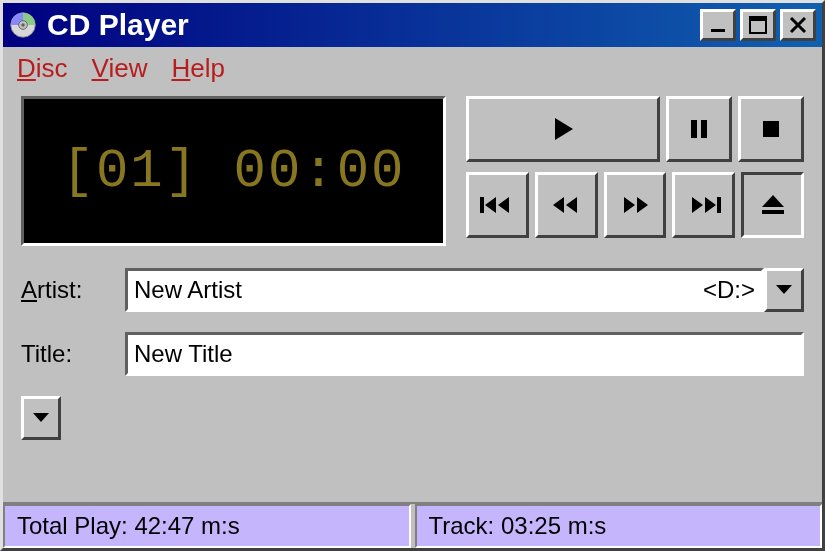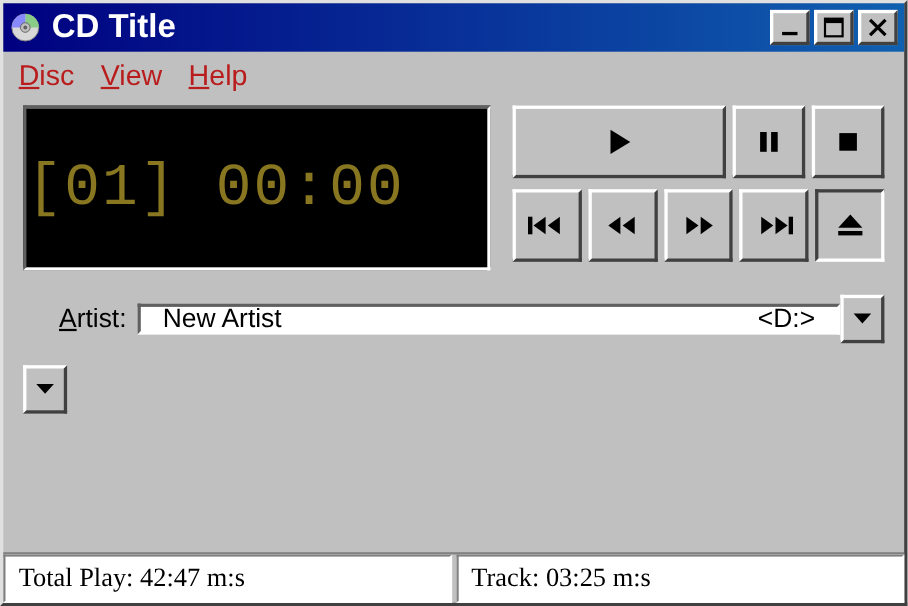--- a/index.html
+++ b/index.html
@@ -68,21 +68,21 @@
   height: 150px;
   margin-bottom: 22px;
 }
 .display {
   width: 464px;
   background: #000;
   border: 3px solid;
   border-color: #606060 #fff #fff #606060;
   display: flex;
   align-items: center;
-  justify-content: flex-start;
+  justify-content: center;
 }
 .display-text {
   color: #887720;
   font-family: "Courier New", monospace;
   font-size: 54px;
   letter-spacing: 2px;
 }
 .transport {
   flex: 1;
   display: flex;
@@ -111,34 +111,33 @@
 .tbtn.stop { flex: 0 0 66px; }
 .tbtn.nav { flex: 1; min-width: 0; }
 
 .field-row {
   display: flex;
   align-items: center;
   margin-bottom: 20px;
 }
 .field-label {
   width: 104px;
-  text-align: right;
   font-size: 24px;
   padding-right: 10px;
 }
 .field-label .ul { text-decoration: underline; }
 .field-box {
   flex: 1;
-  height: 28px;
+  height: 44px;
   background: #fff;
   border: 3px solid;
   border-color: #606060 #fff #fff #606060;
   display: flex;
   align-items: center;
-  padding: 0 20px;
+  padding: 0 6px;
   font-size: 24px;
 }
 .field-box .fval { flex: 1; }
 .field-box .idx { color: #000; }
 .field-dropdown {
   width: 40px;
   height: 44px;
   background: #c0c0c0;
   border: 3px solid;
   border-color: #fff #404040 #404040 #fff;
@@ -154,41 +153,40 @@
 }
 .status-pane {
   height: 44px;
   flex: 1;
   border: 2px solid;
   border-color: #808080 #fff #fff #808080;
   display: flex;
   align-items: center;
   padding: 0 12px;
   font-size: 24px;
-  background: #ffffff;
-  font-family: Liberation Serif, serif;
+  background: #c4b5fd;
 }
 .status-sep { width: 4px; }
 </style>
 </head>
 <body>
 
 <div class="window">
 
   <div class="titlebar">
     <span class="icon">
       <svg width="28" height="28" viewBox="0 0 32 32">
         <circle cx="16" cy="16" r="14" fill="#d8d8d8" stroke="#808080" stroke-width="1"></circle>
         <path d="M16 2 A14 14 0 0 1 30 16 L16 16 Z" fill="#88cc88"></path>
         <path d="M16 2 A14 14 0 0 0 2 16 L16 16 Z" fill="#8888ff"></path>
         <circle cx="16" cy="16" r="5" fill="#c0c0c0" stroke="#606060"></circle>
         <circle cx="16" cy="16" r="2" fill="#606060"></circle>
       </svg>
     </span>
-    <span class="title">CD Title</span>
+    <span class="title">CD Player</span>
     <span class="ctrl-group">
       <span class="win-btn">
         <svg width="20" height="20" viewBox="0 0 20 20">
             <rect x="3" y="14" width="14" height="3" fill="#000"></rect>
           </svg>
       </span>
       <span class="win-btn">
         <svg width="20" height="20" viewBox="0 0 20 20">
             <rect x="2" y="2" width="16" height="16" fill="none" stroke="#000" stroke-width="2"></rect>
             <rect x="2" y="2" width="16" height="4" fill="#000"></rect>
@@ -278,20 +276,26 @@
         <span class="fval">New Artist</span>
         <span class="idx">&lt;D:&gt;</span>
       </div>
       <div class="field-dropdown">
         <svg width="18" height="12" viewBox="0 0 18 12">
             <path d="M1 1 L9 10 L17 1 Z" fill="#000"></path>
           </svg>
       </div>
     </div>
 
+    <div class="field-row">
+      <span class="field-label">Title:</span>
+      <div class="field-box">
+        <span class="fval">New Title</span>
+      </div>
+    </div>
 
     <div class="field-row">
       <div class="field-dropdown">
         <svg width="18" height="12" viewBox="0 0 18 12">
             <path d="M1 1 L9 10 L17 1 Z" fill="#000"></path>
           </svg>
       </div>
     </div>
 
   </div>

